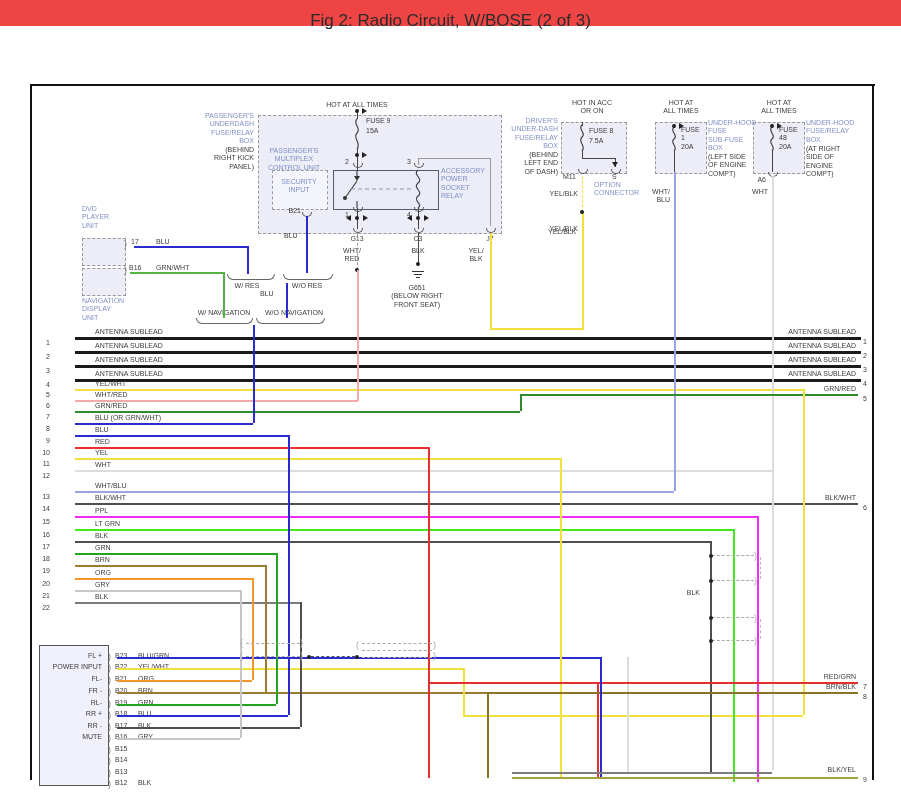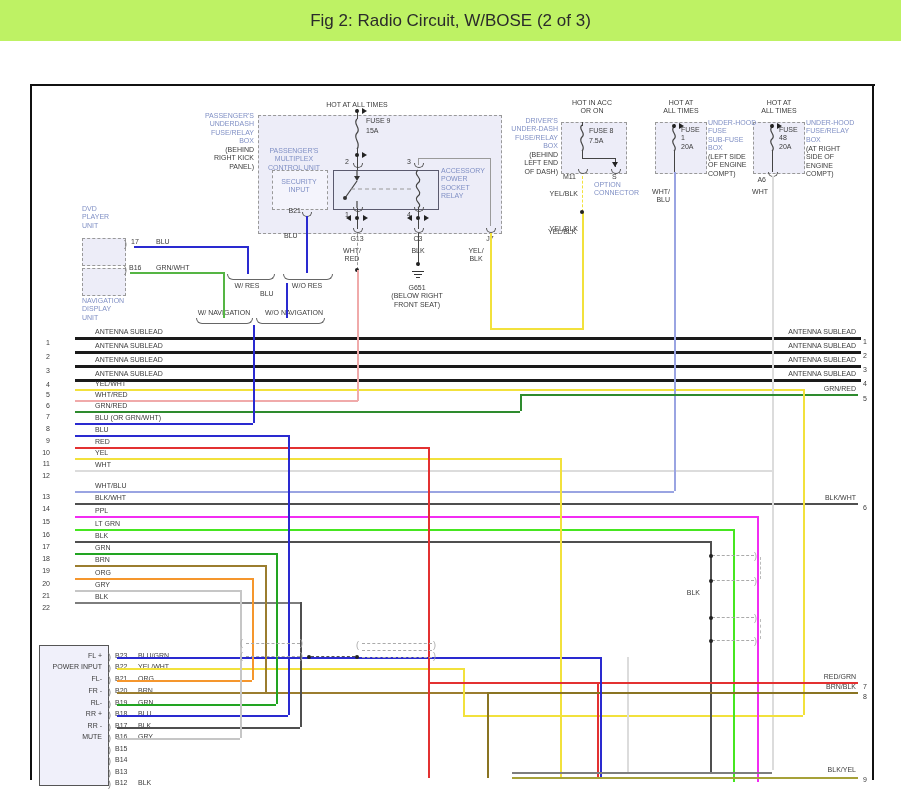--- a/index.html
+++ b/index.html
@@ -1,18 +1,18 @@
 <!DOCTYPE html>
 <html><head>
 <meta charset="utf-8">
 <style>
   html,body{margin:0;padding:0;background:#fff;}
   .stage{position:relative;width:901px;height:811px;overflow:hidden;background:#fff;
          font-family:"Liberation Sans",sans-serif;}
-  .titlebar{position:absolute;left:0;top:0;width:901px;height:41px;background:#bef264;}
+  .titlebar{position:absolute;left:0;top:0;width:901px;height:26px;background:#ef4444;}
   .titlebar span{display:block;text-align:center;line-height:41px;font-size:17px;color:#2b2b2b;
          font-family:"Liberation Sans",sans-serif;}
   .fedge{position:absolute;background:#111;}
   .lbl{position:absolute;font-size:7px;line-height:1.2;color:#3c3c3c;white-space:pre-line;}
   .blue{color:#8090c5;}
   .r{text-align:right}.c{text-align:center}
   .box{position:absolute;background:#ededf8;border:1px dashed #999;}
   .sbox{position:absolute;background:#e9ebf7;border:1px solid #5a5a6e;}
   .wbox{position:absolute;background:#f4f4fb;border:1px solid #555;}
   .h,.v{position:absolute;}

